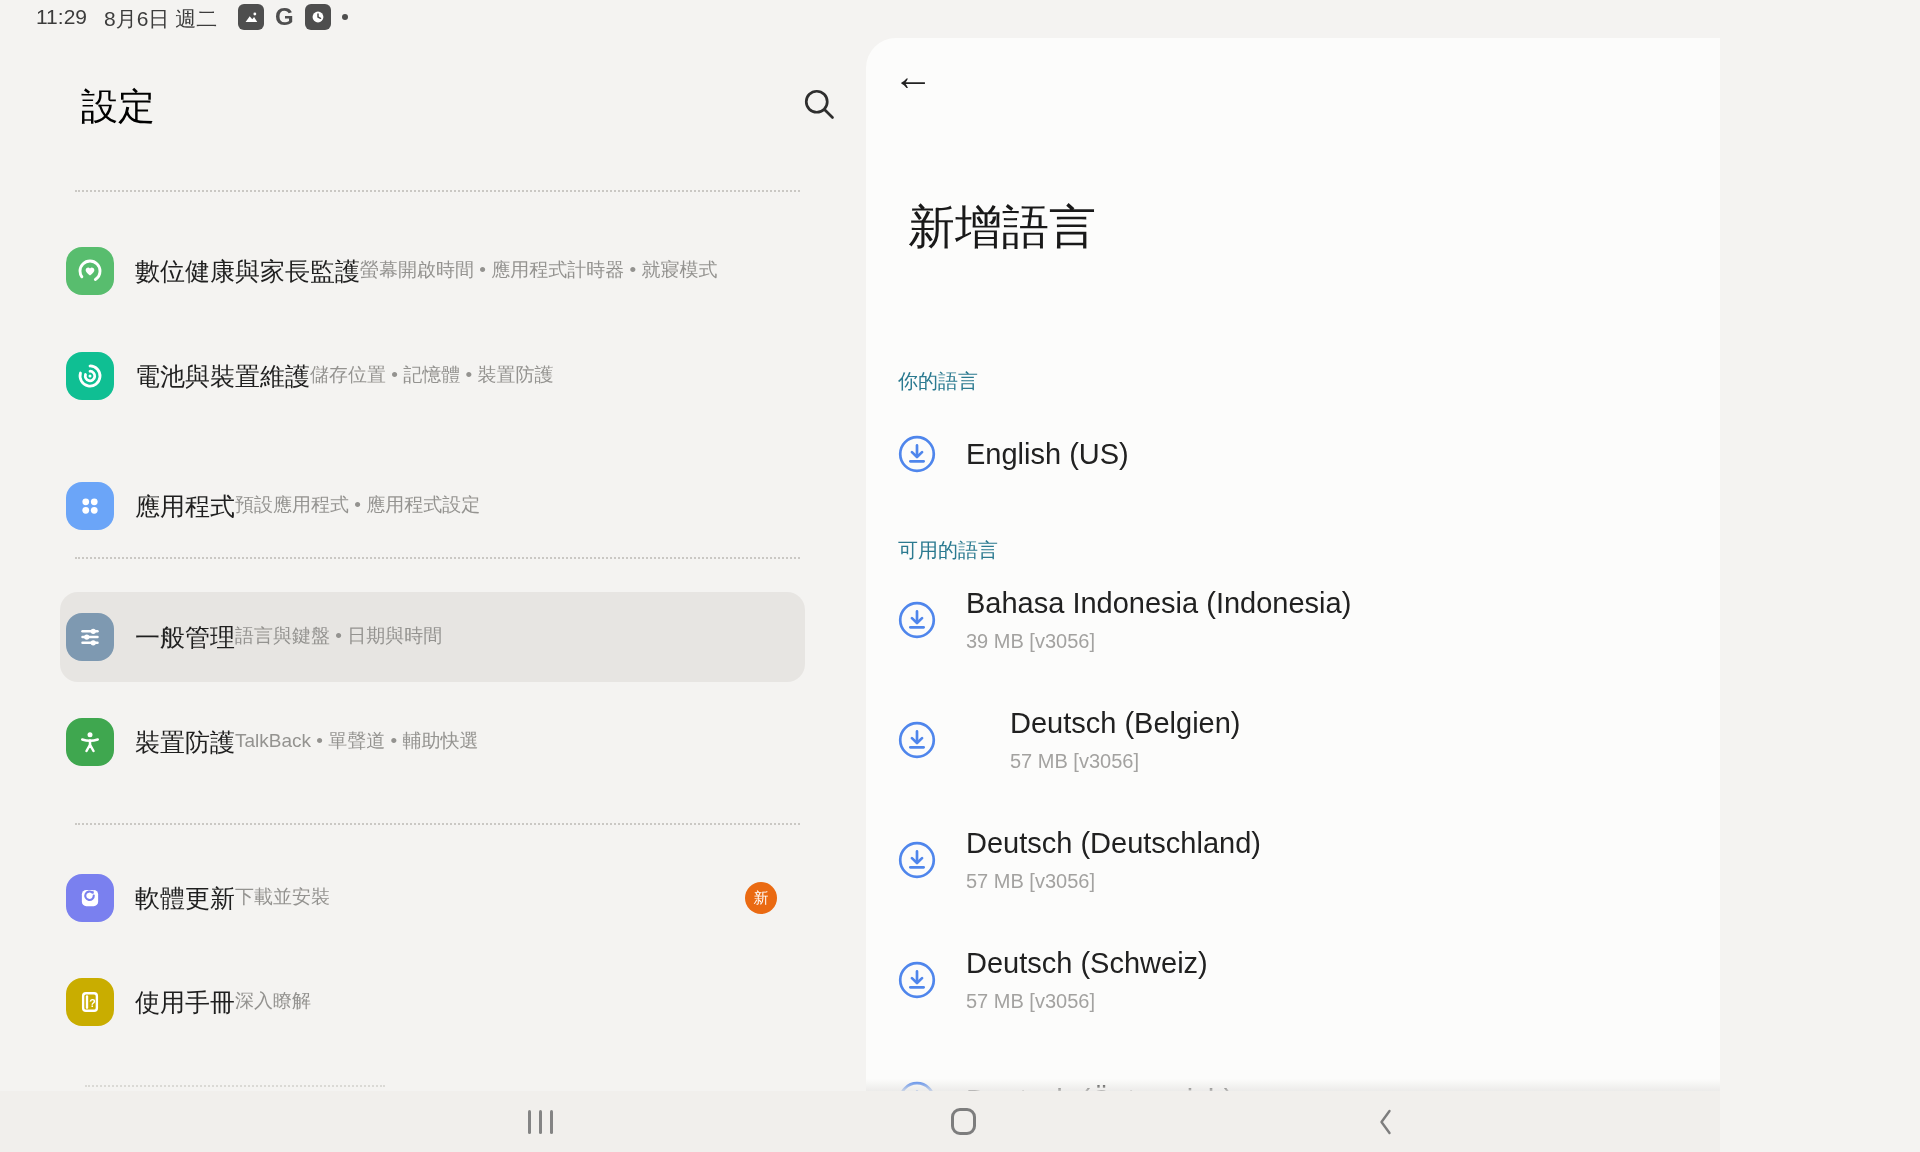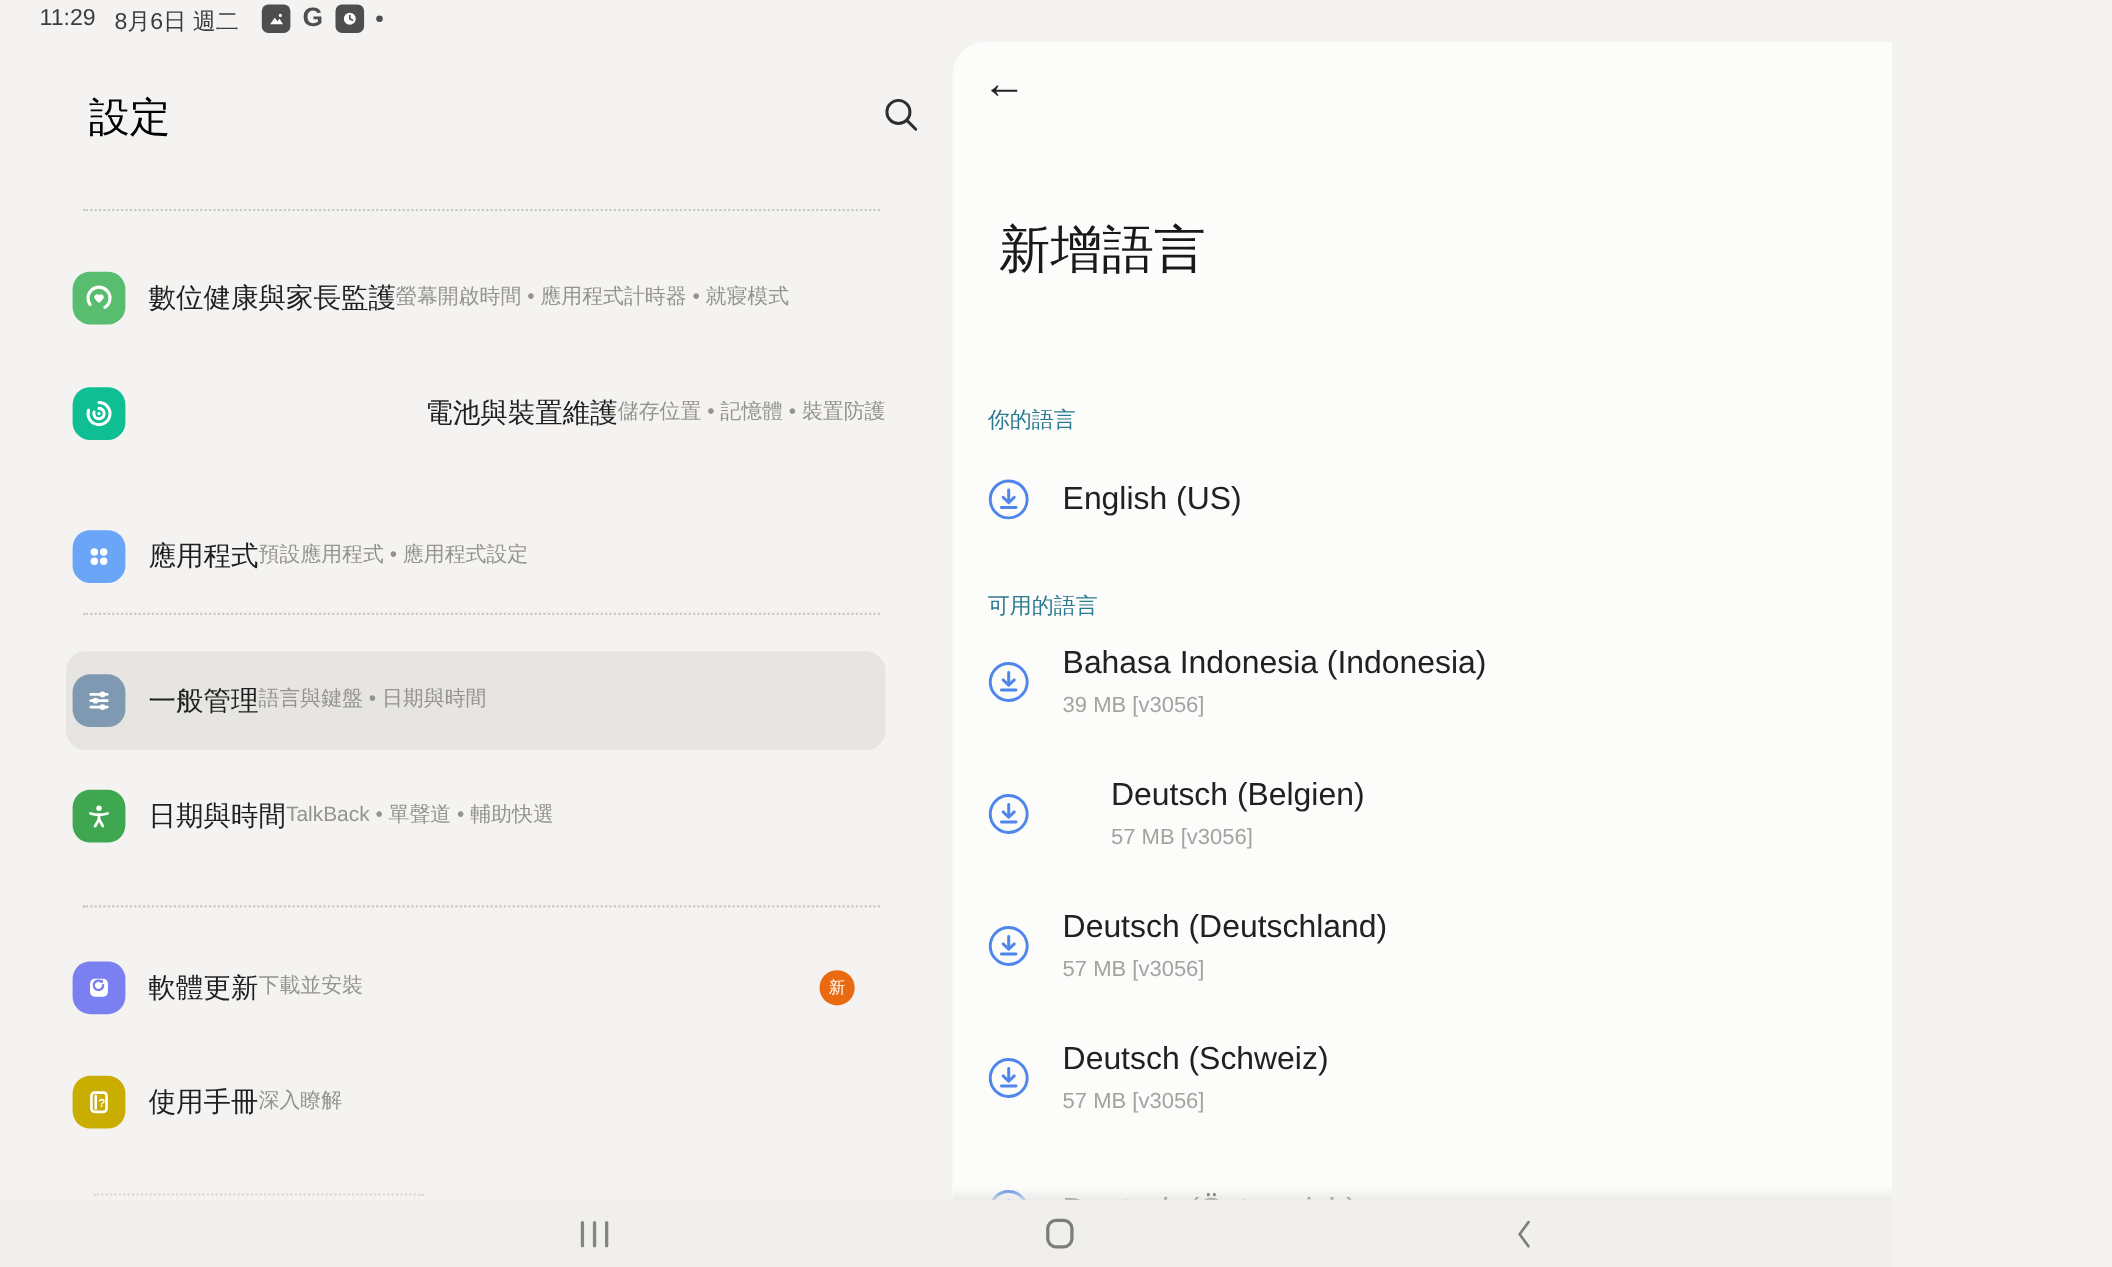--- a/index.html
+++ b/index.html
@@ -119,21 +119,21 @@
           <circle cx="12" cy="12" r="8" fill="none" stroke="#fff" stroke-width="2.3" stroke-dasharray="38 12" stroke-dashoffset="30" stroke-linecap="round"></circle>
           <path d="M12 15.6 c-2.3-1.9-3.5-3.1-3.5-4.5 a2 2 0 0 1 3.5-1.2 a2 2 0 0 1 3.5 1.2 c0 1.4-1.2 2.6-3.5 4.5 z" fill="#fff"></path>
         </svg>
       </span>
       <span class="l-text">
         <span class="l-title">數位健康與家長監護</span>
         <span class="l-sub">螢幕開啟時間 • 應用程式計時器 • 就寢模式</span>
       </span>
     </div>
 
-    <div class="l-item" style="top:338px;justify-content:space-between;">
+    <div class="l-item" style="top:338px;">
       <span class="sqicon" style="background:#0fbf93;">
         <svg width="30" height="30" viewBox="0 0 24 24" fill="none" stroke="#fff" stroke-width="2.2" stroke-linecap="round">
           <path d="M12 4 a8 8 0 1 1 -7.6 5.6"></path>
           <path d="M12 8.2 a3.8 3.8 0 1 1 -3.6 2.6"></path>
           <circle cx="12" cy="12" r="1.2" fill="#fff" stroke="none"></circle>
         </svg>
       </span>
       <span class="l-text">
         <span class="l-title">電池與裝置維護</span>
         <span class="l-sub">儲存位置 • 記憶體 • 裝置防護</span>
@@ -177,21 +177,21 @@
     <div class="l-item" style="top:704px;">
       <span class="sqicon" style="background:#3fa74f;">
         <svg width="30" height="30" viewBox="0 0 24 24" fill="none" stroke="#fff" stroke-width="2" stroke-linecap="round" stroke-linejoin="round">
           <circle cx="12" cy="6.2" r="2" fill="#fff" stroke="none"></circle>
           <path d="M5.8 10 Q12 12 18.2 10"></path>
           <line x1="12" y1="10.8" x2="12" y2="14.2"></line>
           <path d="M12 14.2 L9.2 19.2 M12 14.2 L14.8 19.2"></path>
         </svg>
       </span>
       <span class="l-text">
-        <span class="l-title">日期與時間</span>
+        <span class="l-title">裝置防護</span>
         <span class="l-sub">TalkBack • 單聲道 • 輔助快選</span>
       </span>
     </div>
 
     <div class="divider" style="left:75px; top:823px; width:725px;"></div>
 
     <div class="l-item" style="top:860px;">
       <span class="sqicon" style="background:#7a80ef;">
         <svg width="30" height="30" viewBox="0 0 24 24">
           <rect x="5.5" y="5.5" width="13" height="13" rx="3.5" fill="#fff"></rect>

